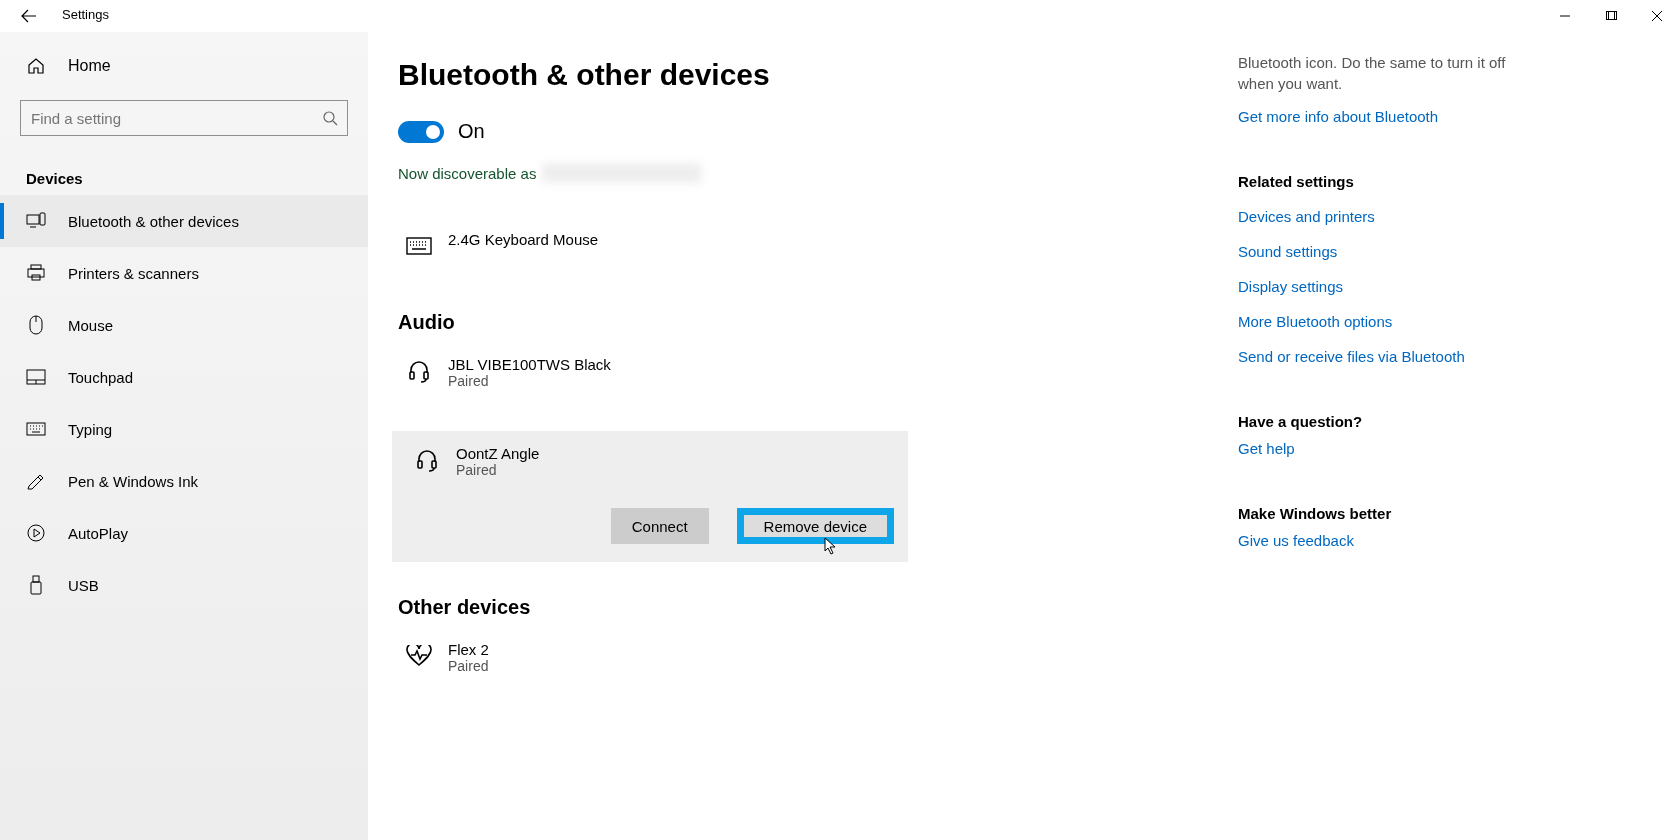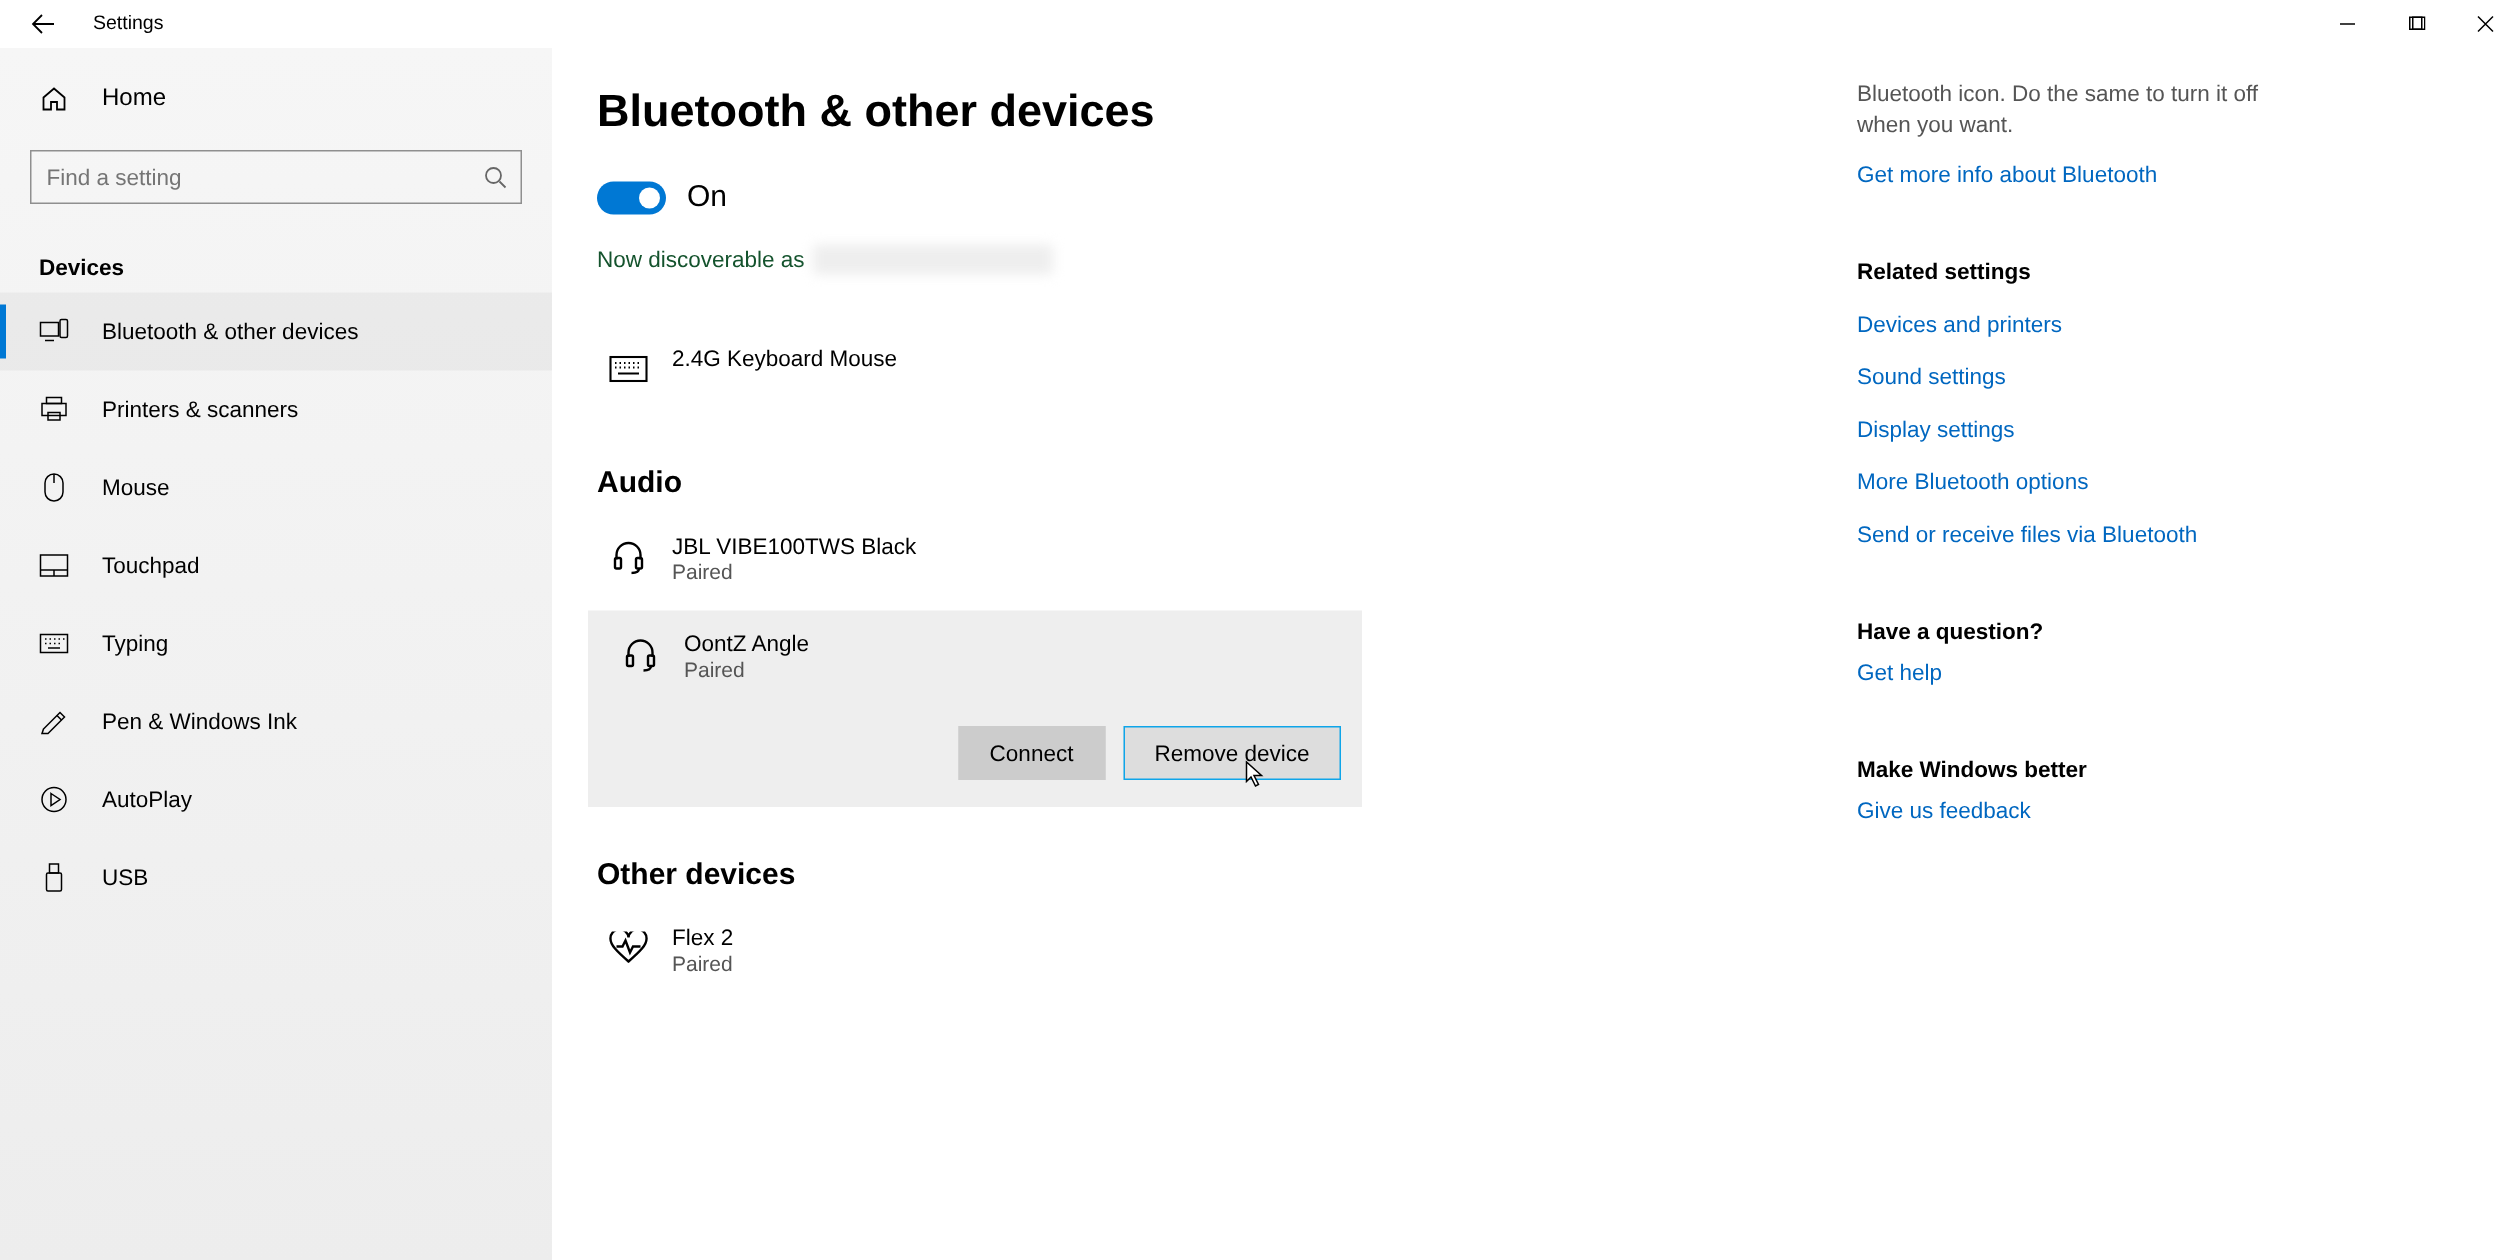--- a/index.html
+++ b/index.html
@@ -30,25 +30,25 @@
   .toggle { width:46px; height:22px; border-radius:11px; background:#0078d4; position:relative; cursor:pointer; }
   .toggle::after { content:""; position:absolute; width:14px; height:14px; background:#fff; border-radius:50%; top:4px; right:4px; }
   .toggle-label { font-size:20px; }
   .discover { font-size:15px; color:#14532d; display:flex; align-items:center; gap:6px; margin-bottom: 40px;}
   .blur { width:160px; height:20px; background:#eee; border-radius:2px; filter: blur(4px); }
   .section-h { font-size:20px; font-weight:600; margin-bottom: 14px; }
   .dev-row { display:flex; align-items:flex-start; gap:16px; padding:8px 0 18px 8px; font-size:15px; }
   .dev-row .sub { font-size:14px; color:#555; }
   .dev-icon { width:26px; height:26px; display:flex; align-items:center; justify-content:center; margin-top:2px; }
   .dev-block { width:510px; }
-  .dev-selected { background:#eeeeee; padding:14px 14px 18px 14px; margin-left:-6px; }
+  .dev-selected { background:#eeeeee; padding:14px 14px 18px 14px; margin-left:-6px;margin-top:24px; }
   .dev-selected .dev-row { padding-top:0; padding-bottom:30px; }
-  .btn-row { display:flex; justify-content:flex-end; gap:12px; }
+  .btn-row { display:flex; justify-content:flex-end; gap:28px; }
   .btn { height:36px; padding: 0 20px; background:#ccc; border:1px solid #ccc; font-size:15px; cursor:pointer; display:flex; align-items:center; }
-  .btn.outlined { background:#ddd; border:1px solid #0ea5e9; position:relative; }
+  .btn.outlined { background:#ddd; border:7px solid #0ea5e9; position:relative; }
   .section-gap { height: 34px; }
   .rightcol { position:absolute; left:870px; top:26px; width:300px; font-size:15px; }
   .rightcol .cut { color:#555; line-height:1.4; margin-top:-6px; }
   .link { color:#0067c0; margin-top:14px; display:block; cursor:pointer; }
   .rc-h { font-weight:600; font-size:15px; margin-top:48px; margin-bottom:4px; }
   .rc-links .link { margin-top:18px; }
   .cursor { position:absolute; left:438px; top:50px; pointer-events:none; }
   svg { display:block; }
 </style>
 </head>

